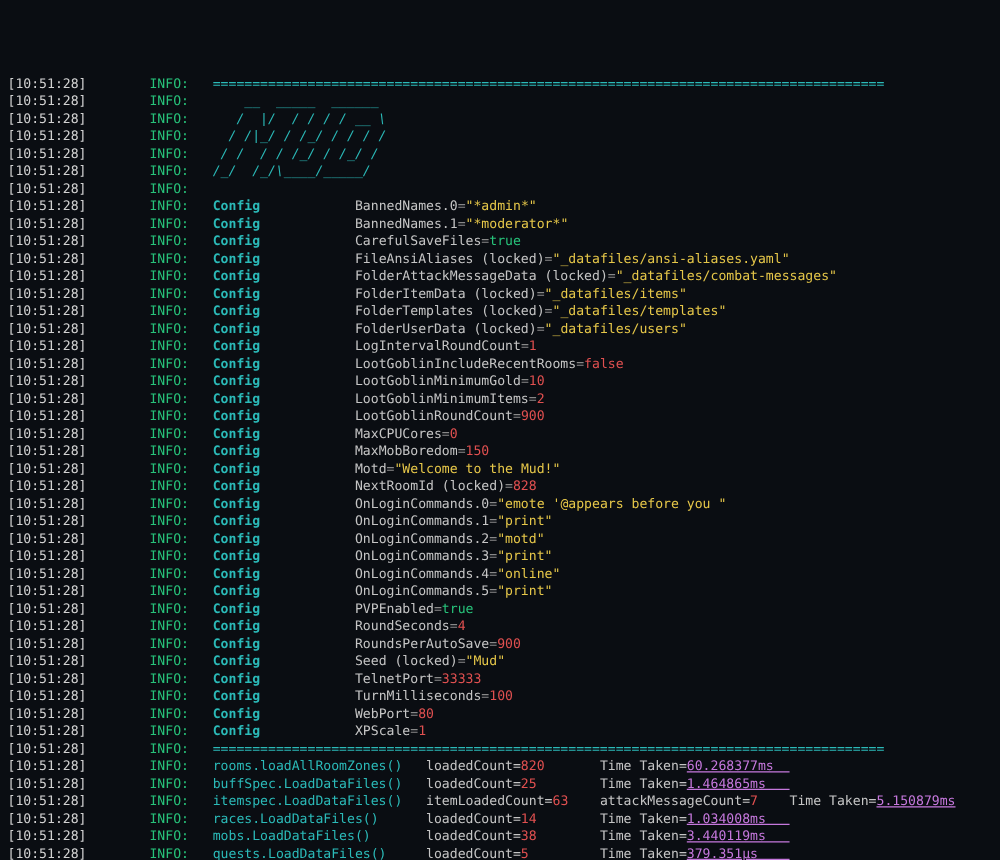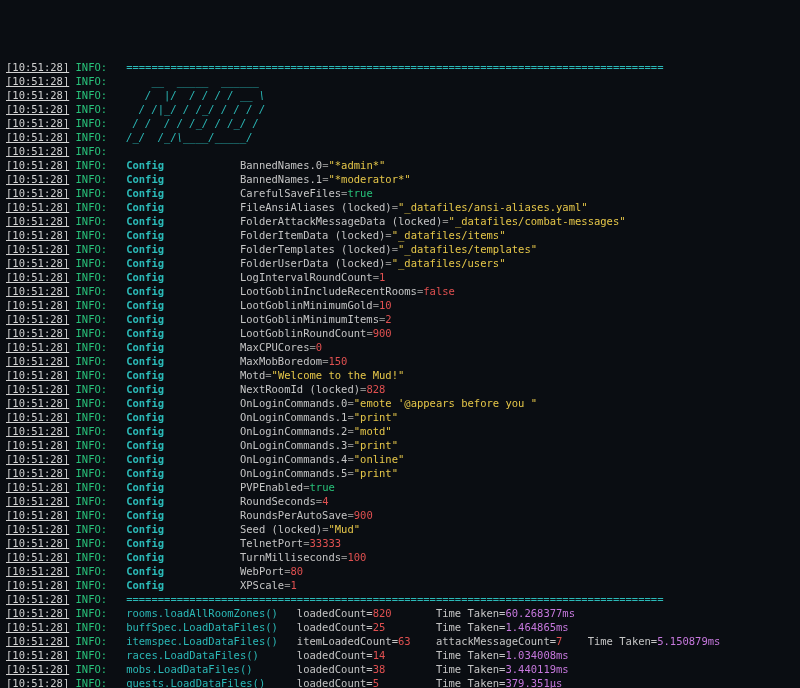--- a/index.html
+++ b/index.html
@@ -9,30 +9,30 @@
     font-size: 10.5px;
     line-height: 14px;
     color: #c5c5c5;
     padding: 4px 6px;
     white-space: pre;
     overflow: hidden;
     width: 800px;
     height: 688px;
   }
   .line { display: block; }
-  .ts   { color: #d2d2d2; text-decoration: underline; } 
-  .info { color: #27c27a; }
+  .ts   { color: #d2d2d2; } 
+  .info { color: #27c27a; margin-left: 44px; }
   .cfg  { color: #2bbab8; font-weight: bold; }
   .eq   { color: #888; }
   .key  { color: #c5c5c5; }
   .ylw  { color: #e6c749; }
   .grn  { color: #27c27a; }
   .red  { color: #e05050; }
   .cyan { color: #2bbab8; text-align: center; }
-  .mag  { color: #c678dd; }
+  .mag  { color: #c678dd; text-decoration: underline; }
   .ascii{ color: #2bbab8; font-style: italic; }
   .hdr  { color: #2bbab8; }
 </style>
 </head>
 <body>
 
 
 
 <div id="root"><div class="line"><span class="ts">[10:51:28]</span> <span class="info">INFO:  </span> <span class="hdr">=====================================================================================</span></div><div class="line"><span class="ts">[10:51:28]</span> <span class="info">INFO:  </span> <span class="ascii">    __  _____  ______</span></div><div class="line"><span class="ts">[10:51:28]</span> <span class="info">INFO:  </span> <span class="ascii">   /  |/  / / / / __ \</span></div><div class="line"><span class="ts">[10:51:28]</span> <span class="info">INFO:  </span> <span class="ascii">  / /|_/ / /_/ / / / /</span></div><div class="line"><span class="ts">[10:51:28]</span> <span class="info">INFO:  </span> <span class="ascii"> / /  / / /_/ / /_/ /</span></div><div class="line"><span class="ts">[10:51:28]</span> <span class="info">INFO:  </span> <span class="ascii">/_/  /_/\____/_____/</span></div><div class="line"><span class="ts">[10:51:28]</span> <span class="info">INFO:  </span> </div><div class="line"><span class="ts">[10:51:28]</span> <span class="info">INFO:  </span> <span class="cfg">Config            </span><span class="key">BannedNames.0</span><span class="eq">=</span><span class="ylw">"*admin*"</span></div><div class="line"><span class="ts">[10:51:28]</span> <span class="info">INFO:  </span> <span class="cfg">Config            </span><span class="key">BannedNames.1</span><span class="eq">=</span><span class="ylw">"*moderator*"</span></div><div class="line"><span class="ts">[10:51:28]</span> <span class="info">INFO:  </span> <span class="cfg">Config            </span><span class="key">CarefulSaveFiles</span><span class="eq">=</span><span class="grn">true</span></div><div class="line"><span class="ts">[10:51:28]</span> <span class="info">INFO:  </span> <span class="cfg">Config            </span><span class="key">FileAnsiAliases (locked)</span><span class="eq">=</span><span class="ylw">"_datafiles/ansi-aliases.yaml"</span></div><div class="line"><span class="ts">[10:51:28]</span> <span class="info">INFO:  </span> <span class="cfg">Config            </span><span class="key">FolderAttackMessageData (locked)</span><span class="eq">=</span><span class="ylw">"_datafiles/combat-messages"</span></div><div class="line"><span class="ts">[10:51:28]</span> <span class="info">INFO:  </span> <span class="cfg">Config            </span><span class="key">FolderItemData (locked)</span><span class="eq">=</span><span class="ylw">"_datafiles/items"</span></div><div class="line"><span class="ts">[10:51:28]</span> <span class="info">INFO:  </span> <span class="cfg">Config            </span><span class="key">FolderTemplates (locked)</span><span class="eq">=</span><span class="ylw">"_datafiles/templates"</span></div><div class="line"><span class="ts">[10:51:28]</span> <span class="info">INFO:  </span> <span class="cfg">Config            </span><span class="key">FolderUserData (locked)</span><span class="eq">=</span><span class="ylw">"_datafiles/users"</span></div><div class="line"><span class="ts">[10:51:28]</span> <span class="info">INFO:  </span> <span class="cfg">Config            </span><span class="key">LogIntervalRoundCount</span><span class="eq">=</span><span class="red">1</span></div><div class="line"><span class="ts">[10:51:28]</span> <span class="info">INFO:  </span> <span class="cfg">Config            </span><span class="key">LootGoblinIncludeRecentRooms</span><span class="eq">=</span><span class="red">false</span></div><div class="line"><span class="ts">[10:51:28]</span> <span class="info">INFO:  </span> <span class="cfg">Config            </span><span class="key">LootGoblinMinimumGold</span><span class="eq">=</span><span class="red">10</span></div><div class="line"><span class="ts">[10:51:28]</span> <span class="info">INFO:  </span> <span class="cfg">Config            </span><span class="key">LootGoblinMinimumItems</span><span class="eq">=</span><span class="red">2</span></div><div class="line"><span class="ts">[10:51:28]</span> <span class="info">INFO:  </span> <span class="cfg">Config            </span><span class="key">LootGoblinRoundCount</span><span class="eq">=</span><span class="red">900</span></div><div class="line"><span class="ts">[10:51:28]</span> <span class="info">INFO:  </span> <span class="cfg">Config            </span><span class="key">MaxCPUCores</span><span class="eq">=</span><span class="red">0</span></div><div class="line"><span class="ts">[10:51:28]</span> <span class="info">INFO:  </span> <span class="cfg">Config            </span><span class="key">MaxMobBoredom</span><span class="eq">=</span><span class="red">150</span></div><div class="line"><span class="ts">[10:51:28]</span> <span class="info">INFO:  </span> <span class="cfg">Config            </span><span class="key">Motd</span><span class="eq">=</span><span class="ylw">"Welcome to the Mud!"</span></div><div class="line"><span class="ts">[10:51:28]</span> <span class="info">INFO:  </span> <span class="cfg">Config            </span><span class="key">NextRoomId (locked)</span><span class="eq">=</span><span class="red">828</span></div><div class="line"><span class="ts">[10:51:28]</span> <span class="info">INFO:  </span> <span class="cfg">Config            </span><span class="key">OnLoginCommands.0</span><span class="eq">=</span><span class="ylw">"emote '@appears before you "</span></div><div class="line"><span class="ts">[10:51:28]</span> <span class="info">INFO:  </span> <span class="cfg">Config            </span><span class="key">OnLoginCommands.1</span><span class="eq">=</span><span class="ylw">"print"</span></div><div class="line"><span class="ts">[10:51:28]</span> <span class="info">INFO:  </span> <span class="cfg">Config            </span><span class="key">OnLoginCommands.2</span><span class="eq">=</span><span class="ylw">"motd"</span></div><div class="line"><span class="ts">[10:51:28]</span> <span class="info">INFO:  </span> <span class="cfg">Config            </span><span class="key">OnLoginCommands.3</span><span class="eq">=</span><span class="ylw">"print"</span></div><div class="line"><span class="ts">[10:51:28]</span> <span class="info">INFO:  </span> <span class="cfg">Config            </span><span class="key">OnLoginCommands.4</span><span class="eq">=</span><span class="ylw">"online"</span></div><div class="line"><span class="ts">[10:51:28]</span> <span class="info">INFO:  </span> <span class="cfg">Config            </span><span class="key">OnLoginCommands.5</span><span class="eq">=</span><span class="ylw">"print"</span></div><div class="line"><span class="ts">[10:51:28]</span> <span class="info">INFO:  </span> <span class="cfg">Config            </span><span class="key">PVPEnabled</span><span class="eq">=</span><span class="grn">true</span></div><div class="line"><span class="ts">[10:51:28]</span> <span class="info">INFO:  </span> <span class="cfg">Config            </span><span class="key">RoundSeconds</span><span class="eq">=</span><span class="red">4</span></div><div class="line"><span class="ts">[10:51:28]</span> <span class="info">INFO:  </span> <span class="cfg">Config            </span><span class="key">RoundsPerAutoSave</span><span class="eq">=</span><span class="red">900</span></div><div class="line"><span class="ts">[10:51:28]</span> <span class="info">INFO:  </span> <span class="cfg">Config            </span><span class="key">Seed (locked)</span><span class="eq">=</span><span class="ylw">"Mud"</span></div><div class="line"><span class="ts">[10:51:28]</span> <span class="info">INFO:  </span> <span class="cfg">Config            </span><span class="key">TelnetPort</span><span class="eq">=</span><span class="red">33333</span></div><div class="line"><span class="ts">[10:51:28]</span> <span class="info">INFO:  </span> <span class="cfg">Config            </span><span class="key">TurnMilliseconds</span><span class="eq">=</span><span class="red">100</span></div><div class="line"><span class="ts">[10:51:28]</span> <span class="info">INFO:  </span> <span class="cfg">Config            </span><span class="key">WebPort</span><span class="eq">=</span><span class="red">80</span></div><div class="line"><span class="ts">[10:51:28]</span> <span class="info">INFO:  </span> <span class="cfg">Config            </span><span class="key">XPScale</span><span class="eq">=</span><span class="red">1</span></div><div class="line"><span class="ts">[10:51:28]</span> <span class="info">INFO:  </span> <span class="hdr">=====================================================================================</span></div><div class="line"><span class="ts">[10:51:28]</span> <span class="info">INFO:  </span> <span class="cyan">rooms.loadAllRoomZones()   </span><span class="key">loadedCount=</span><span class="red">820       </span><span class="key">Time Taken=</span><span class="mag">60.268377ms  </span></div><div class="line"><span class="ts">[10:51:28]</span> <span class="info">INFO:  </span> <span class="cyan">buffSpec.LoadDataFiles()   </span><span class="key">loadedCount=</span><span class="red">25        </span><span class="key">Time Taken=</span><span class="mag">1.464865ms   </span></div><div class="line"><span class="ts">[10:51:28]</span> <span class="info">INFO:  </span> <span class="cyan">itemspec.LoadDataFiles()   </span><span class="key">itemLoadedCount=</span><span class="red">63    </span><span class="key">attackMessageCount=</span><span class="red">7    </span><span class="key">Time Taken=</span><span class="mag">5.150879ms</span></div><div class="line"><span class="ts">[10:51:28]</span> <span class="info">INFO:  </span> <span class="cyan">races.LoadDataFiles()      </span><span class="key">loadedCount=</span><span class="red">14        </span><span class="key">Time Taken=</span><span class="mag">1.034008ms   </span></div><div class="line"><span class="ts">[10:51:28]</span> <span class="info">INFO:  </span> <span class="cyan">mobs.LoadDataFiles()       </span><span class="key">loadedCount=</span><span class="red">38        </span><span class="key">Time Taken=</span><span class="mag">3.440119ms   </span></div><div class="line"><span class="ts">[10:51:28]</span> <span class="info">INFO:  </span> <span class="cyan">quests.LoadDataFiles()     </span><span class="key">loadedCount=</span><span class="red">5         </span><span class="key">Time Taken=</span><span class="mag">379.351µs    </span></div></div>
 

